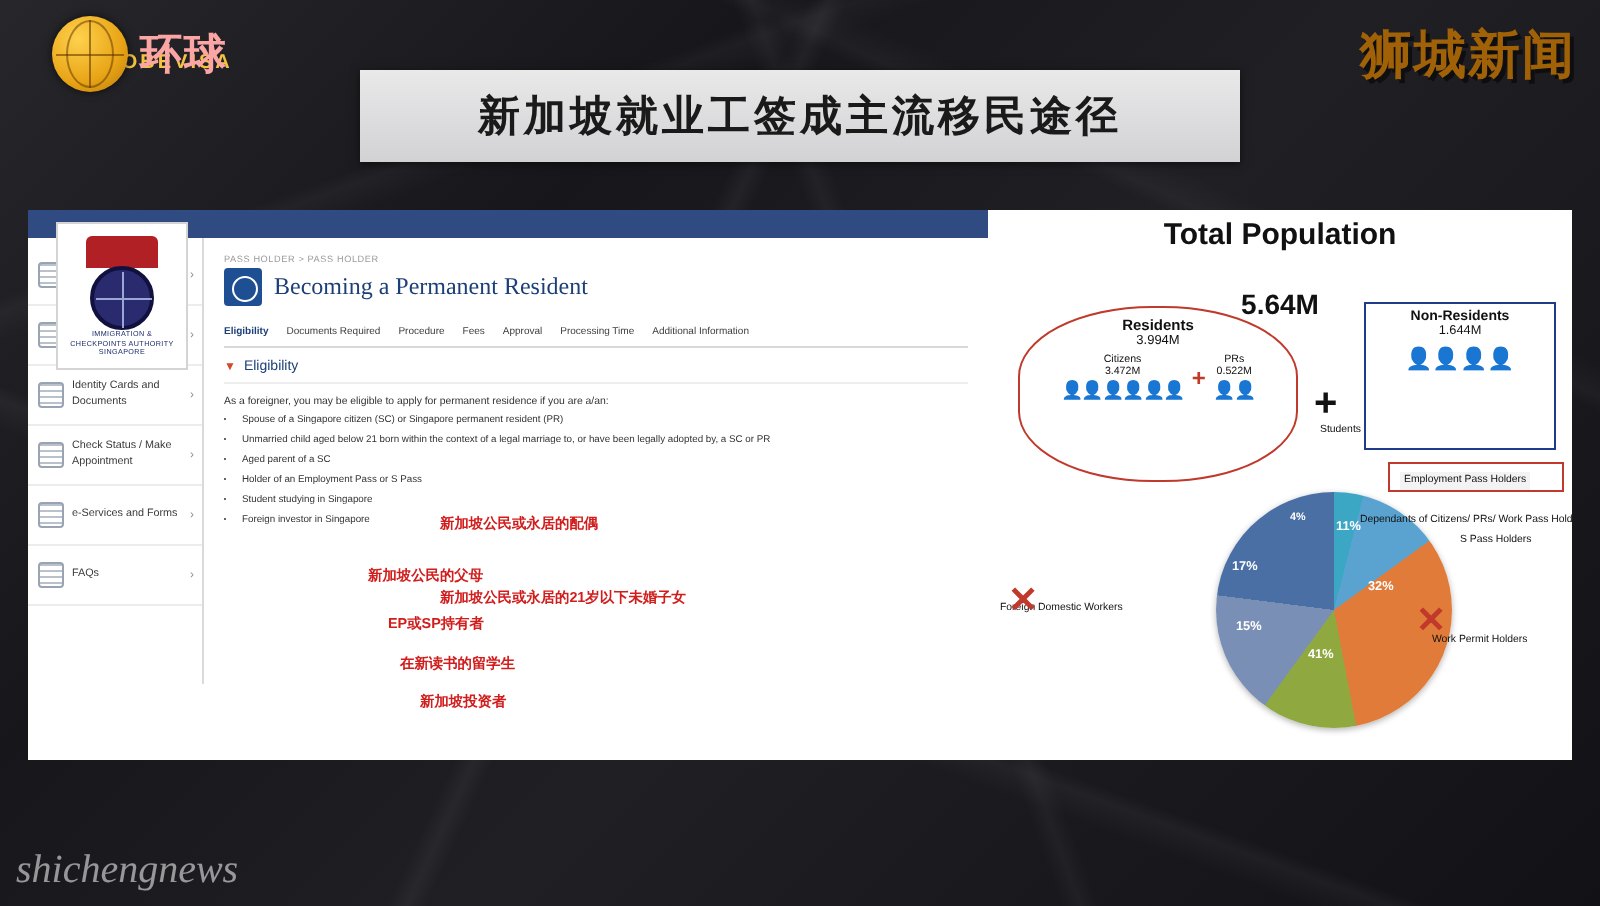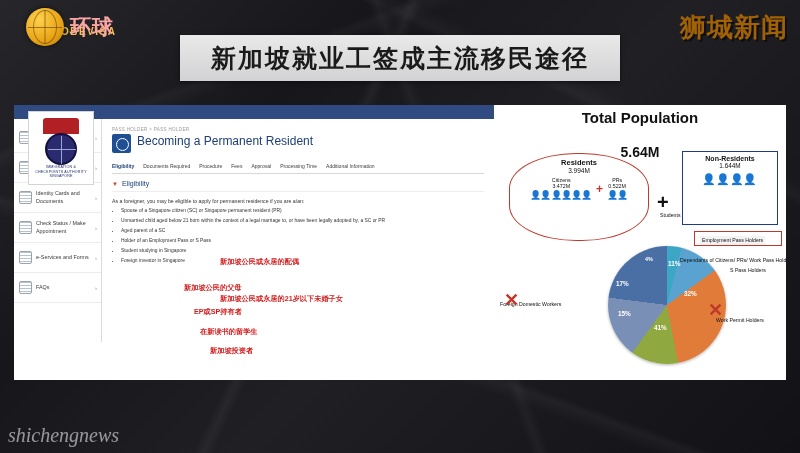--- a/index.html
+++ b/index.html
@@ -75,21 +75,21 @@
 
   
   .title-band {
     position: absolute; left: 180px; top: 35px; width: 440px; height: 46px;
     background: linear-gradient(180deg, #e9e9ea 0%, #d2d2d4 100%);
     display: flex; align-items: center; justify-content: center;
     z-index: 5;
     box-shadow: 0 1px 4px rgba(0,0,0,.5);
   }
   .title-band span {
-    font-size: 25px; font-weight: bold; color: #1a1a1a; letter-spacing: 2px;
+    font-size: 21px; font-weight: bold; color: #1a1a1a; letter-spacing: 2px;
   }
 
   
   .card {
     position: absolute; left: 14px; top: 105px; width: 772px; height: 275px;
     background: #fff;
     z-index: 4;
     overflow: hidden;
   }
 
@@ -149,21 +149,21 @@
   .side-ico {
     width:13px; height:13px; flex:none;
     border:1px solid #9aa3b2; border-radius:2px;
     background: repeating-linear-gradient(180deg,#b9c1cd 0 1px,#fff 1px 3px);
   }
   .side-label { font-size:5.4px; color:#3a3a3a; line-height:1.35; flex:1; }
   .side-chev { font-size:6px; color:#8d8d8d; }
 
   .ica-main { flex:1; padding: 8px 10px 0 10px; position: relative; }
   .bread { font-size:4.6px; color:#9b9b9b; letter-spacing:.3px; margin-bottom:2px; }
-  .page-title-row { display:flex; align-items:flex-start; gap:6px; }
+  .page-title-row { display:flex; align-items:center; gap:6px;font-family:Liberation Serif, serif; }
   .pt-ico {
     width: 19px; height: 19px; background:#1f4f93; border-radius:2px; flex:none;
     position: relative;
   }
   .pt-ico::after{
     content:""; position:absolute; left:4px; top:4px; width:11px; height:11px;
     border:1.4px solid #fff; border-radius:50%;
   }
   .page-title { font-size:12px; color:#1d3f77; }
   .tabs {

